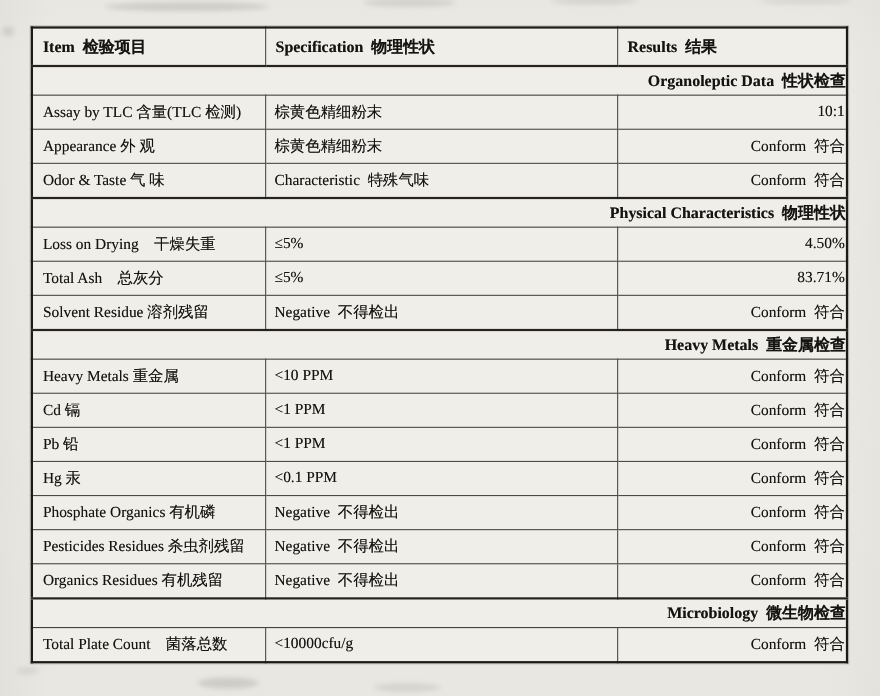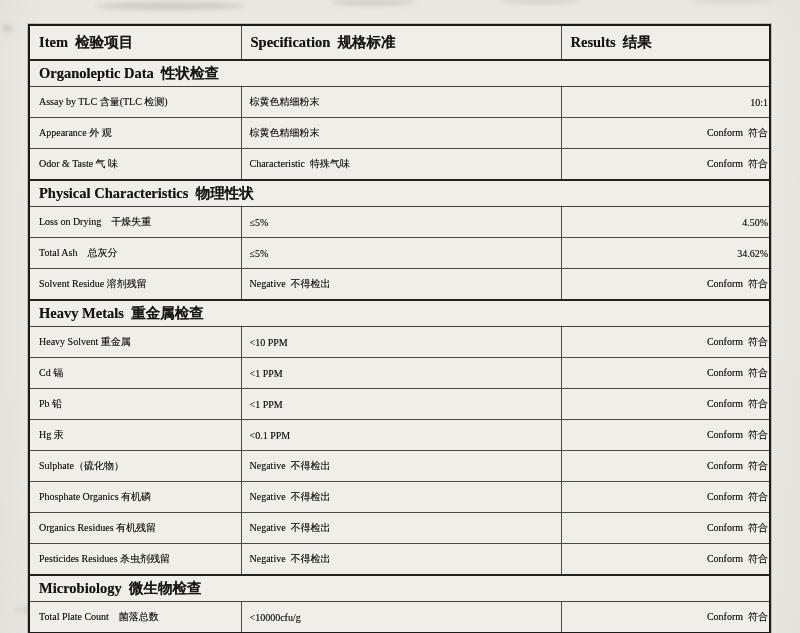--- a/index.html
+++ b/index.html
@@ -54,24 +54,25 @@
     padding: 0 0 0 9px;
     border-bottom: 2px solid #26231f;
   }
   tr.s td {
     height: 25px;
     font-size: 14.5px;
     font-weight: bold;
     padding: 0 0 0 9px;
     border-top: 2px solid #26231f;
     border-bottom: 1px solid #45423d;
+    text-align: right;
   }
   tr.r td {
     height: 28px;
-    font-size: 10px;
+    font-size: 14px;
     font-weight: normal;
   }
   td.c1 { padding-left: 9px; }
   td.c2 { padding-left: 8px; }
   td.c3 { padding-left: 10px; text-align: right; }
 </style>
 </head>
 <body>
 
 <div class="smudge" style="left:95px;  top:2px;   width:150px; height:8px;  opacity:.45;"></div>
@@ -86,21 +87,21 @@
 <table class="coa">
   <colgroup>
     <col style="width:212px">
     <col style="width:320px">
     <col style="width:209px">
   </colgroup>
 
   <tbody>
       <tr class="h">
     <th>Item  检验项目</th>
-    <th>Specification  规格标准</th>
+    <th>Specification  物理性状</th>
     <th>Results  结果</th>
   </tr>
 
   <tr class="s">
     <td colspan="3">Organoleptic Data  性状检查</td>
   </tr>
 
   <tr class="r">
     <td class="c1">Assay by TLC 含量(TLC 检测)</td>
     <td class="c2">棕黄色精细粉末</td>
@@ -122,69 +123,64 @@
   </tr>
 
   <tr class="r">
     <td class="c1">Loss on Drying    干燥失重</td>
     <td class="c2">≤5%</td>
     <td class="c3">4.50%</td>
   </tr>
   <tr class="r">
     <td class="c1">Total Ash    总灰分</td>
     <td class="c2">≤5%</td>
-    <td class="c3">34.62%</td>
+    <td class="c3">83.71%</td>
   </tr>
   <tr class="r">
     <td class="c1">Solvent Residue 溶剂残留</td>
     <td class="c2">Negative  不得检出</td>
     <td class="c3">Conform  符合</td>
   </tr>
 
   <tr class="s">
     <td colspan="3">Heavy Metals  重金属检查</td>
   </tr>
 
   <tr class="r">
-    <td class="c1">Heavy Solvent 重金属</td>
+    <td class="c1">Heavy Metals 重金属</td>
     <td class="c2">&lt;10 PPM</td>
     <td class="c3">Conform  符合</td>
   </tr>
   <tr class="r">
     <td class="c1">Cd 镉</td>
     <td class="c2">&lt;1 PPM</td>
     <td class="c3">Conform  符合</td>
   </tr>
   <tr class="r">
     <td class="c1">Pb 铅</td>
     <td class="c2">&lt;1 PPM</td>
     <td class="c3">Conform  符合</td>
   </tr>
   <tr class="r">
     <td class="c1">Hg 汞</td>
     <td class="c2">&lt;0.1 PPM</td>
     <td class="c3">Conform  符合</td>
   </tr>
   <tr class="r">
-    <td class="c1">Sulphate（硫化物）</td>
-    <td class="c2">Negative  不得检出</td>
-    <td class="c3">Conform  符合</td>
-  </tr>
-  <tr class="r">
     <td class="c1">Phosphate Organics 有机磷</td>
     <td class="c2">Negative  不得检出</td>
     <td class="c3">Conform  符合</td>
   </tr>
   <tr class="r">
-    <td class="c1">Organics Residues 有机残留</td>
+    <td class="c1">Pesticides Residues 杀虫剂残留</td>
     <td class="c2">Negative  不得检出</td>
     <td class="c3">Conform  符合</td>
   </tr>
   <tr class="r">
-    <td class="c1">Pesticides Residues 杀虫剂残留</td>
+    <td class="c1">Organics Residues 有机残留</td>
     <td class="c2">Negative  不得检出</td>
     <td class="c3">Conform  符合</td>
   </tr>
 
   <tr class="s">
     <td colspan="3">Microbiology  微生物检查</td>
   </tr>
 
   <tr class="r">
     <td class="c1">Total Plate Count    菌落总数</td>

